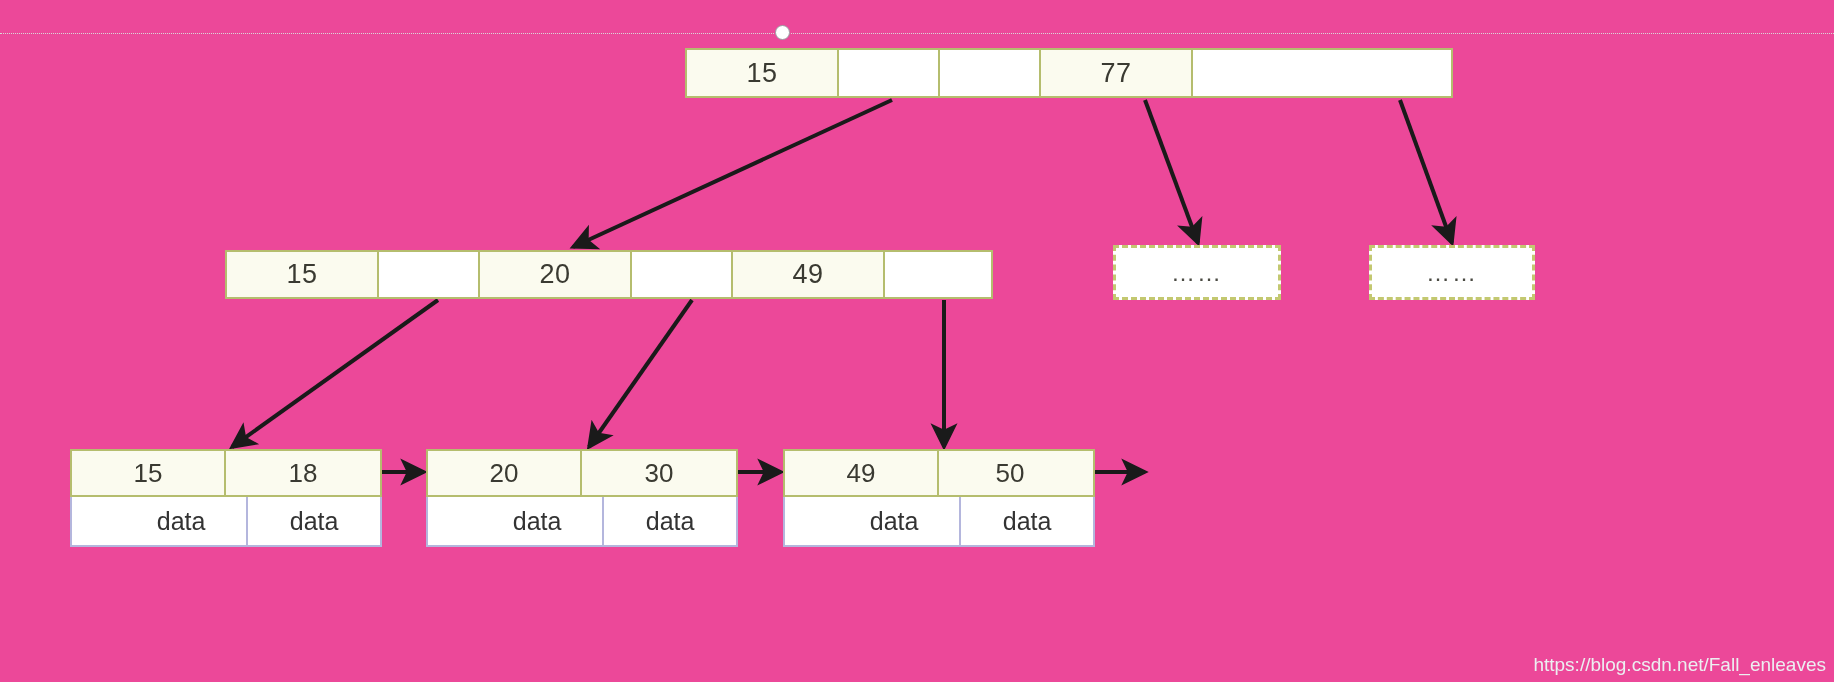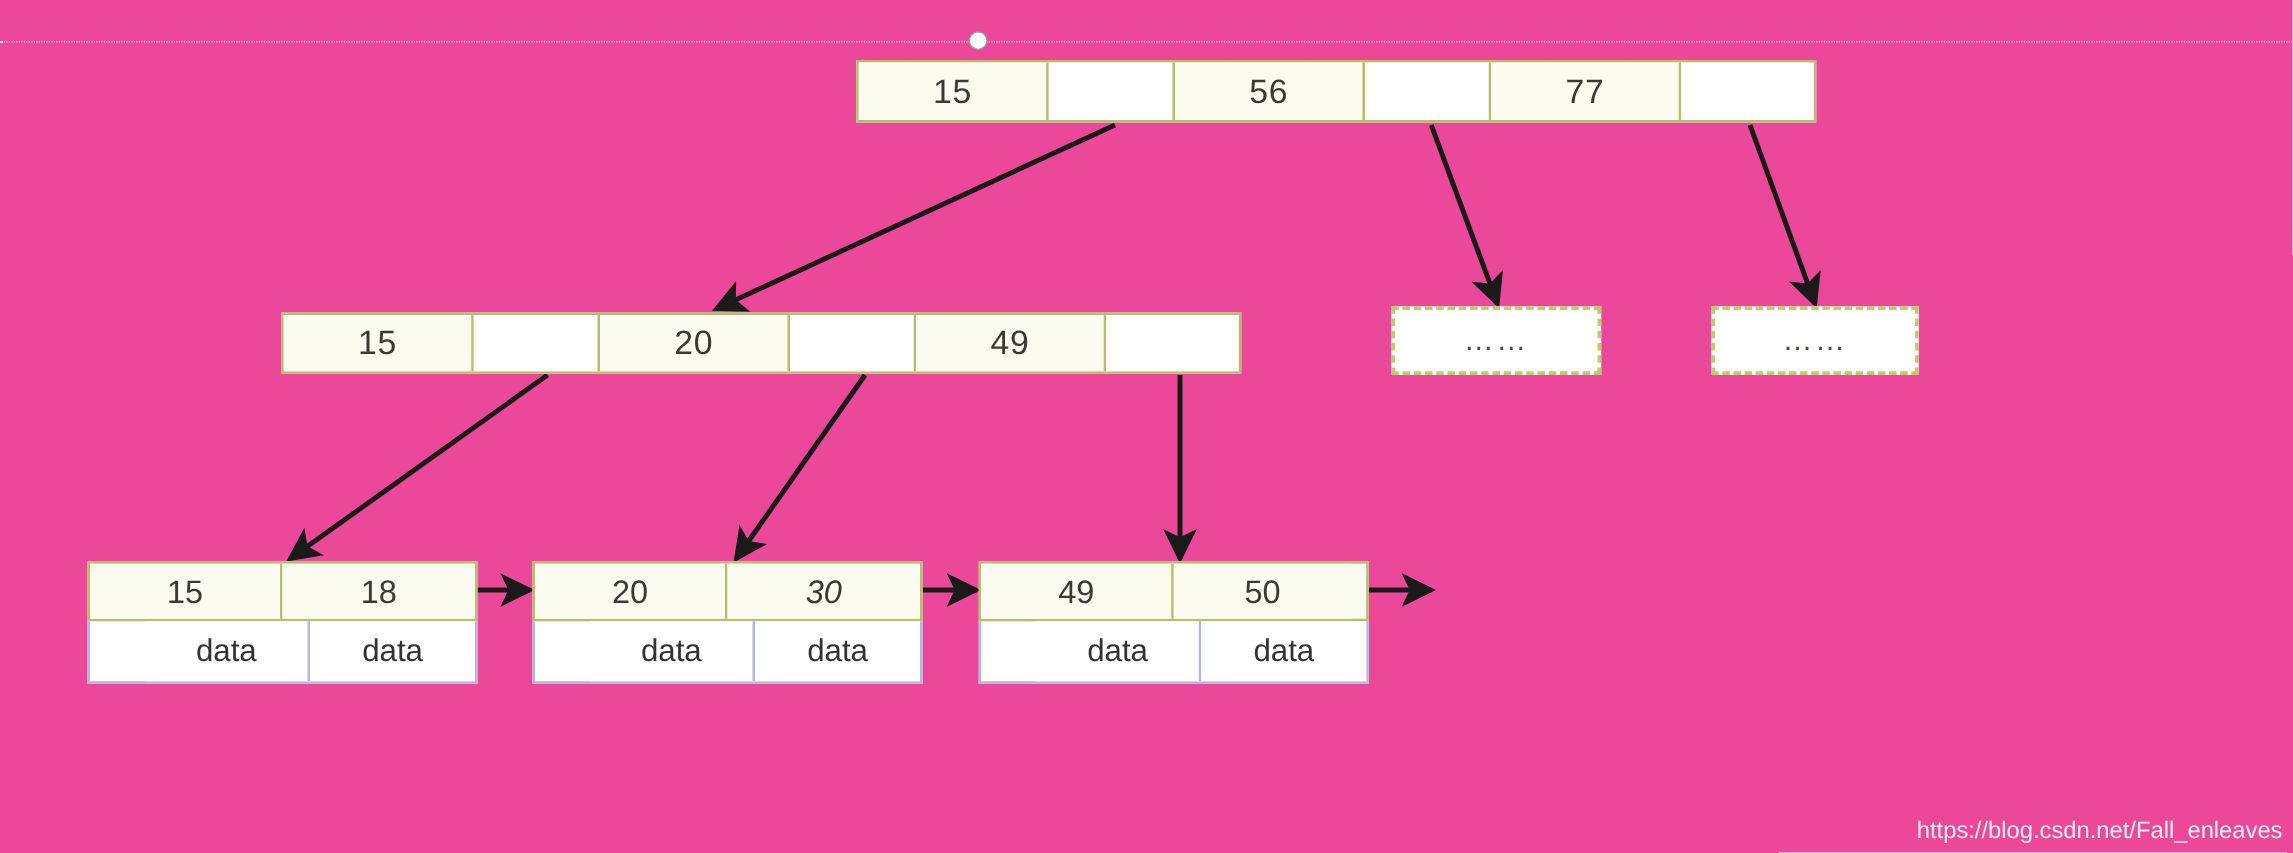--- a/index.html
+++ b/index.html
@@ -173,21 +173,20 @@
     <line x1="381" y1="472" x2="424" y2="472" stroke="#1a1a1a" stroke-width="4" marker-end="url(#ah)"></line>
 
     <line x1="738" y1="472" x2="781" y2="472" stroke="#1a1a1a" stroke-width="4" marker-end="url(#ah)"></line>
 
     <line x1="1094" y1="472" x2="1145" y2="472" stroke="#1a1a1a" stroke-width="4" marker-end="url(#ah)"></line>
   </svg>
 
   <div class="node" style="left:685px; top:48px; width:768px; height:50px;">
     <div class="cell filled" style="width:152px;">15</div>
     <div class="cell" style="width:101px;"></div>
-    <div class="cell filled" style="width:152px;">56</div>
     <div class="cell" style="width:101px;"></div>
     <div class="cell filled" style="width:152px;">77</div>
     <div class="cell" style="width:102px;"></div>
   </div>
 
   <div class="node" style="left:225px; top:250px; width:768px; height:49px;">
     <div class="cell filled" style="width:152px;">15</div>
     <div class="cell" style="width:101px;"></div>
     <div class="cell filled" style="width:152px;">20</div>
     <div class="cell" style="width:101px;"></div>
@@ -206,21 +205,21 @@
     </div>
     <div class="data-row" style="height:50px;">
       <div class="cell" style="width:154px;">data</div>
       <div class="cell" style="width:154px;">data</div>
     </div>
   </div>
 
   <div class="leaf" style="left:426px; top:449px; width:312px;">
     <div class="key-row" style="height:48px;">
       <div class="cell" style="width:154px;">20</div>
-      <div class="cell" style="width:154px;font-style:italic;">30</div>
+      <div class="cell" style="width:154px;">30</div>
     </div>
     <div class="data-row" style="height:50px;">
       <div class="cell" style="width:154px;">data</div>
       <div class="cell" style="width:154px;">data</div>
     </div>
   </div>
 
   <div class="leaf" style="left:783px; top:449px; width:312px;">
     <div class="key-row" style="height:48px;">
       <div class="cell" style="width:154px;">49</div>

